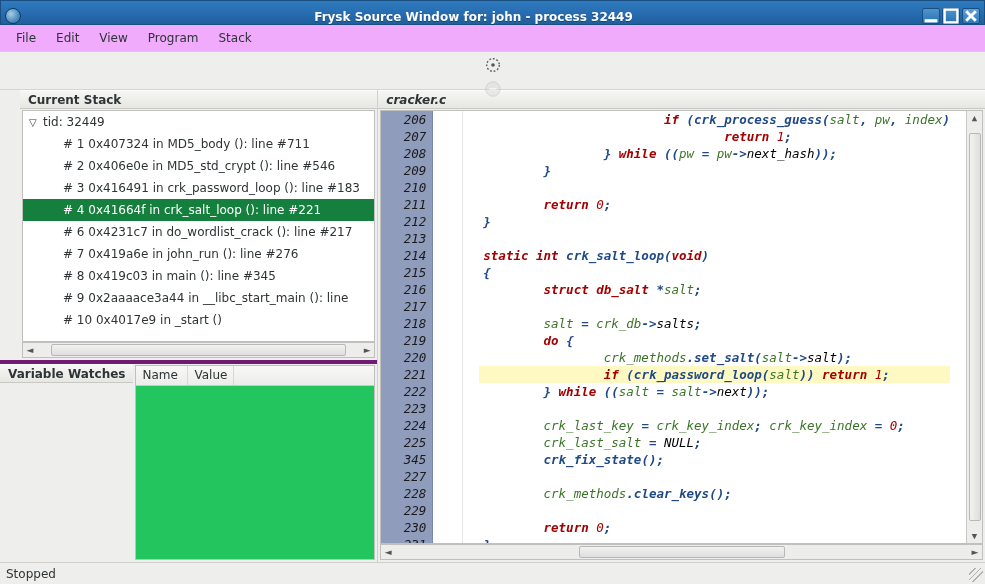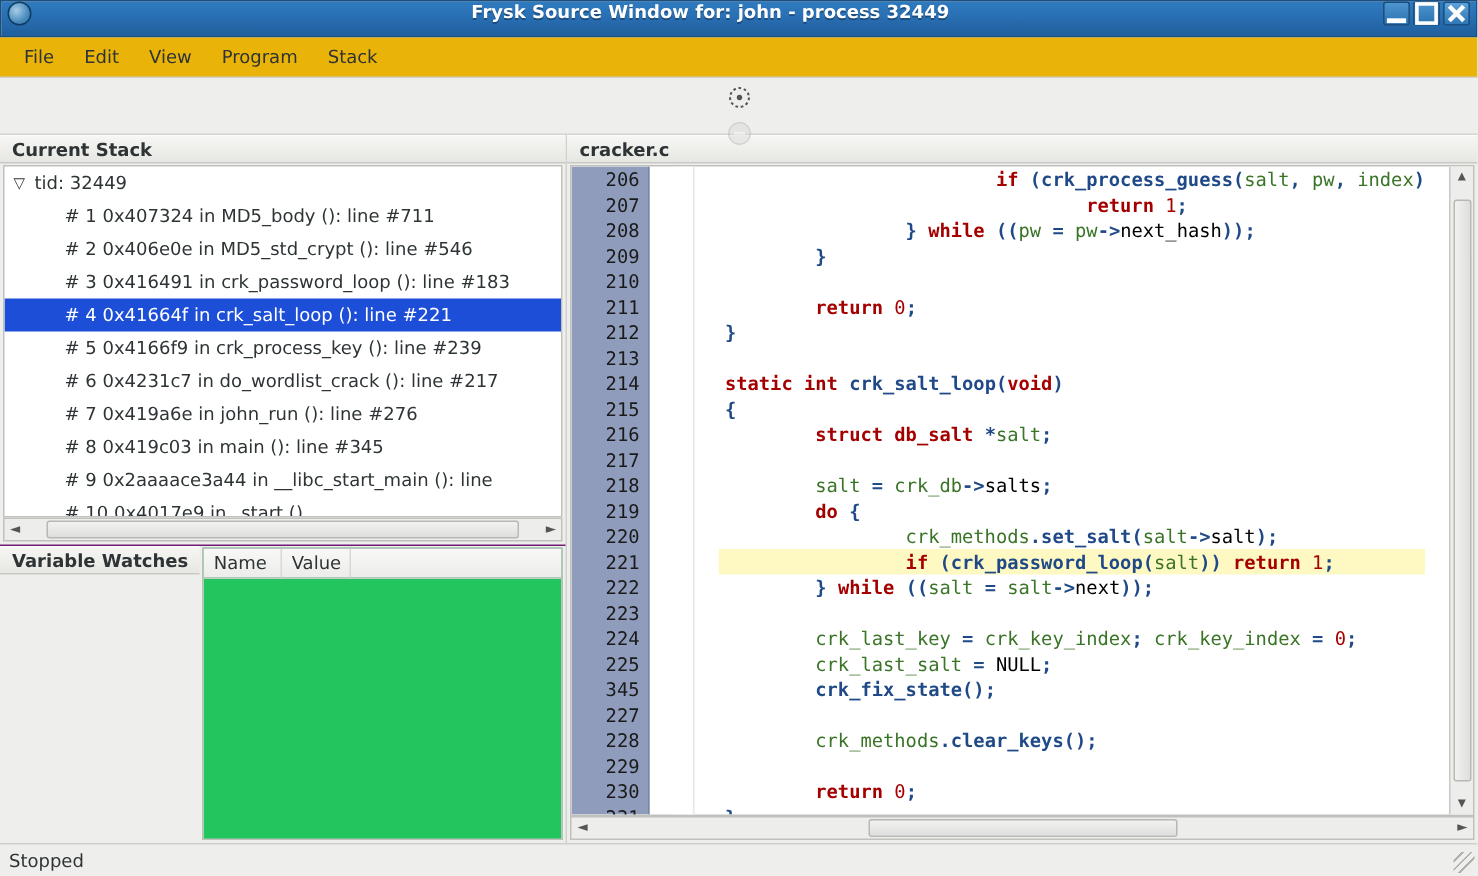--- a/index.html
+++ b/index.html
@@ -12,21 +12,21 @@
     overflow: hidden;
     display: flex;
     flex-direction: column;
   }
   
   .titlebar {
     height: 25px;
     background: linear-gradient(#2f7bc0, #286db1 50%, #1f5f9c);
     border: 1px solid #1b4f80;
     display: flex;
-    align-items: flex-start;
+    align-items: flex-end;
     color: #fff;
     font-weight: bold;
     padding: 0 4px;
   }
   .titlebar .app-icon {
     width: 16px; height: 16px;
     border: 1px solid #0f3b60;
     border-radius: 50%;
     background: radial-gradient(circle at 35% 35%, #a9cce8 0%, #4a8cbe 60%, #2a6b9b 100%);
     margin-right: 6px;
@@ -42,21 +42,21 @@
     background: linear-gradient(#4e94cf, #2a73b0);
     border: 1px solid #1b4f80;
     border-radius: 2px;
     display: flex; align-items: center; justify-content: center;
     color: #fff; font-size: 10px; line-height: 1;
   }
   .titlebar .tb-btn.close { background: linear-gradient(#5da1d9, #2e78b5); }
   
   .menubar {
     height: 27px;
-    background: #eab308;
+    background: #f0abfc;
     border-bottom: 1px solid #d0d0cc;
     display: flex;
     align-items: center;
     padding: 0 6px;
   }
   .menubar .menu-item {
     padding: 4px 10px;
     color: #2e3436;
   }
   
@@ -119,35 +119,37 @@
     display: flex;
     flex-direction: column;
     border-right: 1px solid #d0d0cc;
     min-height: 0;
   }
   .right-pane {
     flex: 1;
     display: flex;
     flex-direction: column;
     min-height: 0;
+    font-style: italic;
   }
   .panel-header {
     height: 19px;
     background: linear-gradient(#f6f6f4, #e6e6e2);
     border-top: 1px solid #fcfcfa;
     border-bottom: 1px solid #c8c8c4;
     padding: 2px 8px;
     font-weight: bold;
     color: #2e3436;
   }
   
   .stack-wrap {
     flex: 1 1 58%;
     display: flex; flex-direction: column; min-height: 0;
-    border-bottom: 1px solid #701a75;
+    border-bottom: 4px solid #701a75;
+    padding-left: 20px;
   }
   .stack-tree {
     flex: 1;
     background: #fff;
     overflow: hidden;
     border: 1px solid #c0c0bc;
     margin: 1px 2px 0 2px;
     position: relative;
   }
   .stack-row {
@@ -159,21 +161,21 @@
   }
   .stack-row.thread {
     padding-left: 6px;
   }
   .stack-row.thread .expander {
     display: inline-block; width: 10px; margin-right: 4px;
     font-size: 10px; color: #2e3436;
   }
   .stack-row.frame { padding-left: 40px; }
   .stack-row.selected {
-    background: #1d4ed8;
+    background: #15803d;
     color: #fff;
   }
   .hscroll {
     height: 16px;
     background: #ededeb;
     border: 1px solid #c0c0bc;
     margin: 0 2px 2px 2px;
     display: flex; align-items: center; justify-content: space-between;
     font-size: 9px; color: #555;
   }
@@ -428,21 +430,20 @@
       <div class="stack-tree">
         <div class="stack-row thread">
           <span class="expander">▽</span>
           <span>tid: 32449</span>
         </div>
         <div id="stack-frames">
             <div class="stack-row frame"># 1 0x407324 in MD5_body (): line #711</div>
             <div class="stack-row frame"># 2 0x406e0e in MD5_std_crypt (): line #546</div>
             <div class="stack-row frame"># 3 0x416491 in crk_password_loop (): line #183</div>
             <div class="stack-row frame selected"># 4 0x41664f in crk_salt_loop (): line #221</div>
-            <div class="stack-row frame"># 5 0x4166f9 in crk_process_key (): line #239</div>
             <div class="stack-row frame"># 6 0x4231c7 in do_wordlist_crack (): line #217</div>
             <div class="stack-row frame"># 7 0x419a6e in john_run (): line #276</div>
             <div class="stack-row frame"># 8 0x419c03 in main (): line #345</div>
             <div class="stack-row frame"># 9 0x2aaaace3a44 in __libc_start_main (): line</div>
             <div class="stack-row frame"># 10 0x4017e9 in _start ()</div>
           </div>
       </div>
       <div class="hscroll">
         <span class="arrow">◄</span>
         <div class="thumb"></div>

